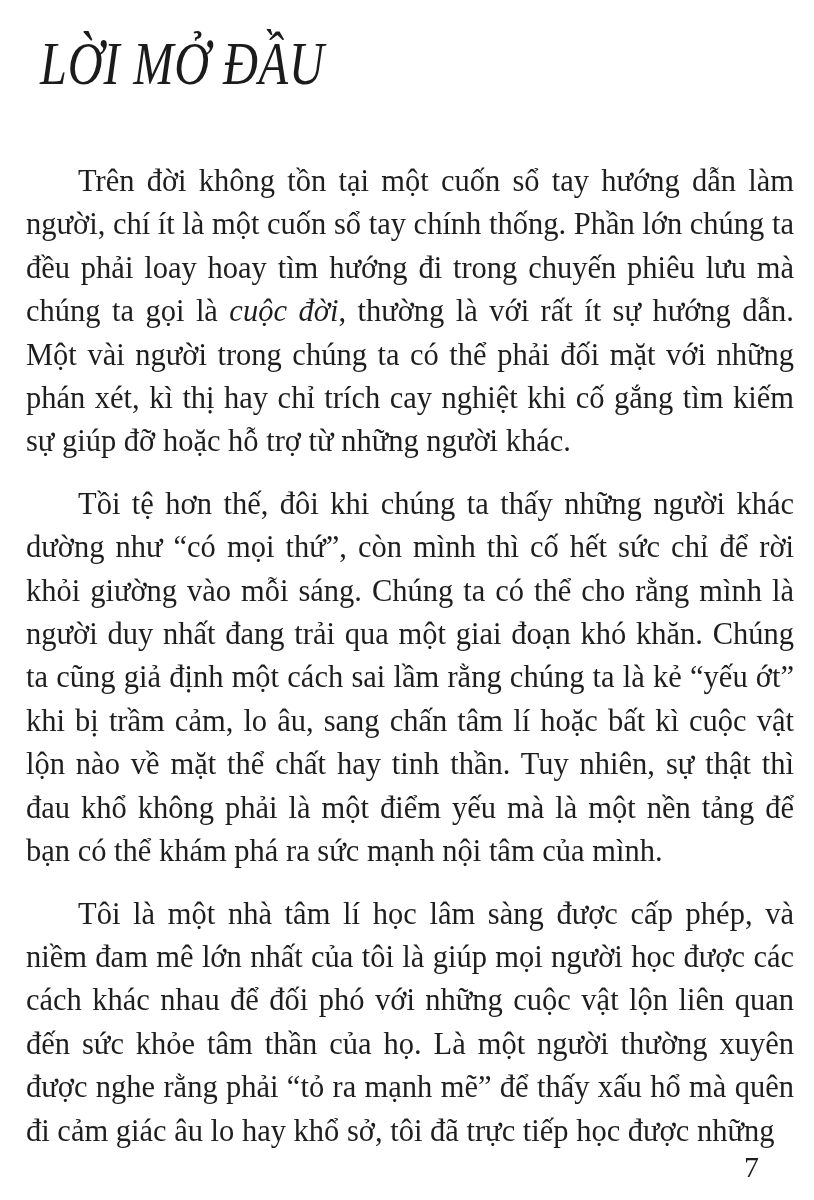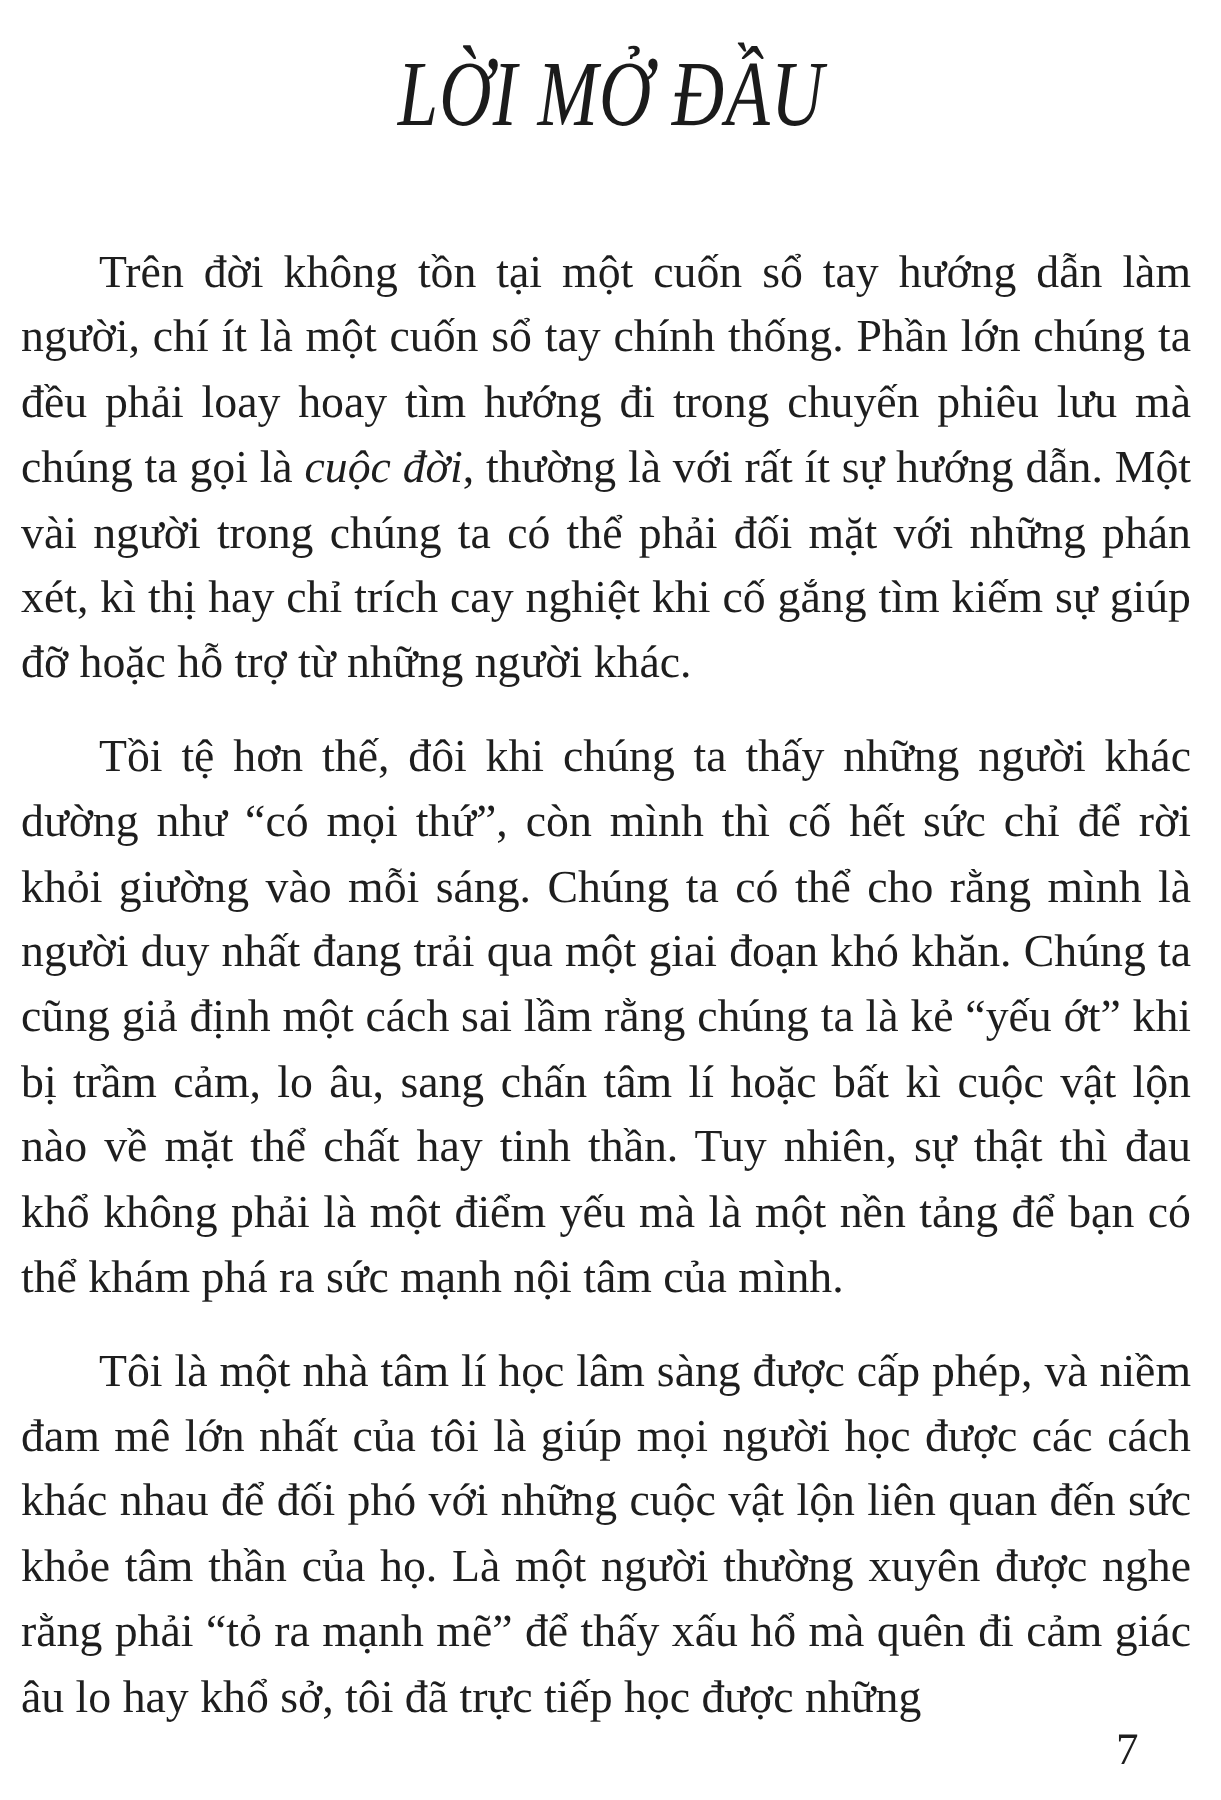--- a/index.html
+++ b/index.html
@@ -15,21 +15,21 @@
     background: #ffffff;
     overflow: hidden;
     font-family: "Liberation Serif", "DejaVu Serif", serif;
     color: #1e1e1e;
   }
   .title-wrap {
     position: absolute;
     top: 28px;
     left: 0;
     width: 100%;
-    text-align: center;
+    text-align: left;
   }
   .page-title {
     display: inline-block;
     margin: 0;
     font-family: "Liberation Serif", "DejaVu Serif", serif;
     font-style: italic;
     font-weight: 400;
     font-size: 62px;
     line-height: 1.15;
     letter-spacing: 1px;
@@ -42,21 +42,21 @@
     position: absolute;
     top: 160px;
     left: 14px;
     right: 20px;
     font-size: 30.5px;
     line-height: 43.4px;
     text-align: justify;
     color: #1e1e1e;
   }
   .content p {
-    margin: 0 0 19px 0;
+    margin: 0 0 19px 12px;
     text-indent: 52px;
   }
   .content .italic {
     font-style: italic;
   }
   .page-number {
     position: absolute;
     top: 1149px;
     right: 55px;
     font-size: 30px;

